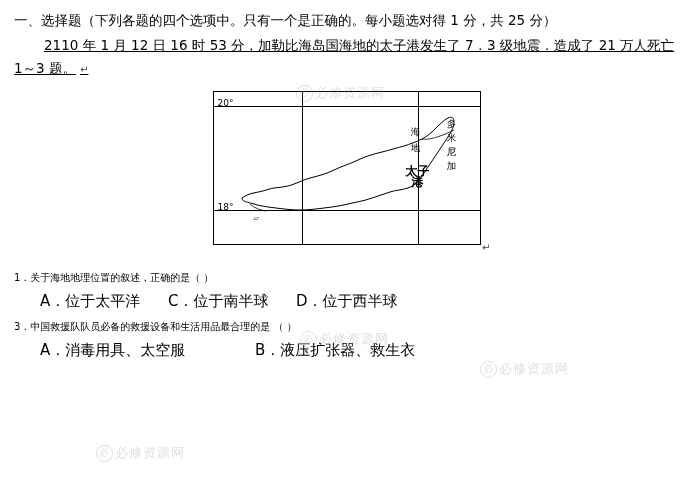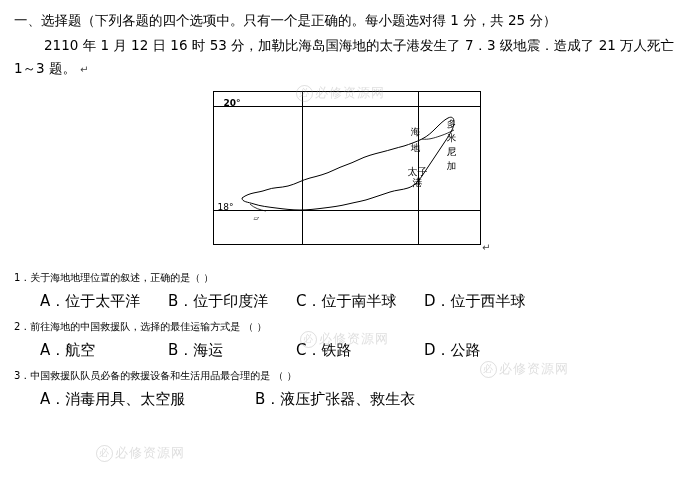--- a/index.html
+++ b/index.html
@@ -24,20 +24,21 @@
   }
   .heading {
     font-size: 13.5px;
     line-height: 24px;
     margin-bottom: 2px;
   }
   .para {
     font-size: 13.5px;
     line-height: 23px;
     text-align: justify;
+    text-decoration: underline;
   }
   .para .indent { display: inline-block; width: 30px; }
   .q-block { margin-top: 4px; }
   .q-stem {
     font-size: 10px;
     line-height: 22px;
   }
   .opts {
     display: flex;
     font-size: 15px;
@@ -86,21 +87,21 @@
     height: 0;
     border-top: 1px solid #000;
   }
   .map-text {
     position: absolute;
     font-size: 9.5px;
     line-height: 11px;
     width: 12px;
     text-align: center;
   }
-  .map-text.small { font-size: 10px; }
+  .map-text.small { font-size: 12px; font-weight: bold; }
   .fig-mark {
     position: absolute;
     font-size: 9px;
   }
 
   
   .wm {
     position: absolute;
     color: rgba(150,150,150,0.30);
     font-size: 13px;
@@ -139,21 +140,21 @@
   </div>
   <div class="para">
     <span>1～3 题。</span><span class="ret">↵</span>
   </div>
 
   <div class="fig-wrap">
     <span class="tick-label" style="left:84px; top:-1px;">74°</span>
     <span class="tick-label" style="left:200px; top:-1px;">72°</span>
 
     <div class="figure">
-      <span class="tick-label" style="left:10px; top:6px;font-weight:bold;">20°</span>
+      <span class="tick-label" style="left:4px; top:6px;">20°</span>
       <span class="tick-label" style="left:4px; top:110px;">18°</span>
 
       <div class="vline" style="left:88px;"></div>
       <div class="vline" style="left:204px;"></div>
       <div class="hline" style="top:14px;"></div>
       <div class="hline" style="top:118px;"></div>
 
       <svg width="264" height="150" style="position:absolute; left:0; top:0;">
         <path d="M28,106 C36,100 44,101 52,98 C60,95 66,96 74,94 C82,92 88,88 96,86
                  C104,84 112,82 120,78 C128,74 136,72 144,68 C152,64 160,62 168,60
@@ -180,35 +181,25 @@
     </div>
     <span class="ret" style="position:absolute; right:6px; bottom:-2px;">↵</span>
   </div>
 
   <div style="height:12px;"></div>
 
   <div class="q-block">
     <div class="q-stem">1．关于海地地理位置的叙述，正确的是（          ）</div>
     <div class="opts">
       <span class="opt w1">A．位于太平洋</span>
-      <span class="opt w2">B．位于印度洋</span>
       <span class="opt w3">C．位于南半球</span>
       <span class="opt w4">D．位于西半球</span>
     </div>
   </div>
 
-  <div class="q-block">
-    <div class="q-stem">2．前往海地的中国救援队，选择的最佳运输方式是          （        ）</div>
-    <div class="opts">
-      <span class="opt w1">A．航空</span>
-      <span class="opt w2">B．海运</span>
-      <span class="opt w3">C．铁路</span>
-      <span class="opt w4">D．公路</span>
-    </div>
-  </div>
 
   <div class="q-block">
     <div class="q-stem">3．中国救援队队员必备的救援设备和生活用品最合理的是          （        ）</div>
     <div class="opts">
       <span class="opt optwide1">A．消毒用具、太空服</span>
       <span class="opt">B．液压扩张器、救生衣</span>
     </div>
   </div>
 
   <div class="wm" style="left:296px; top:84px;">

